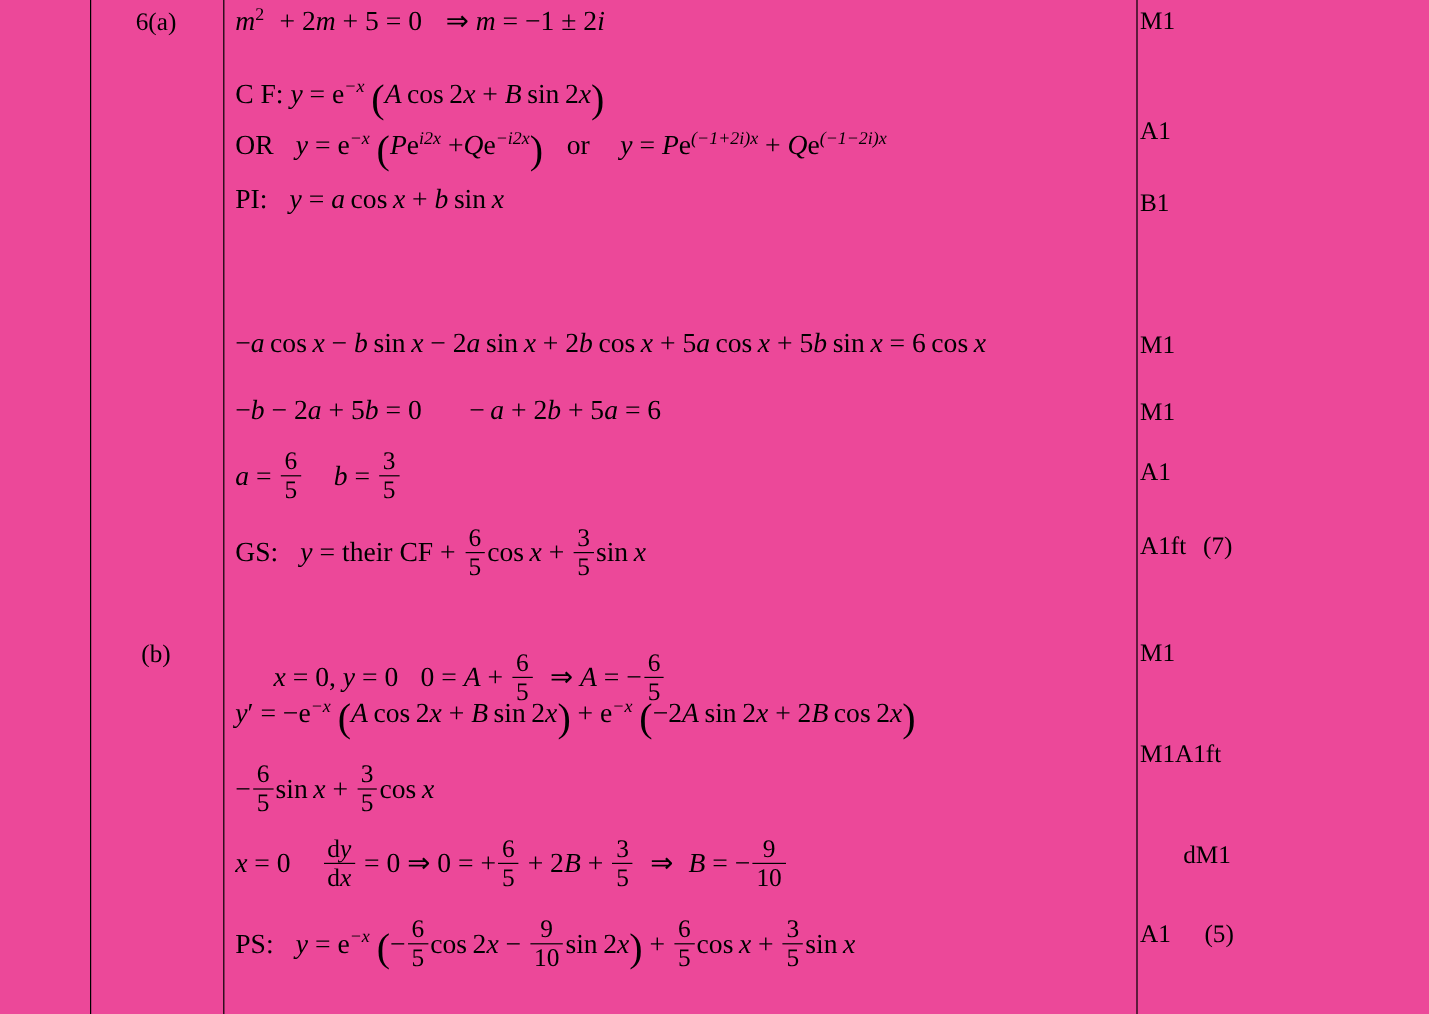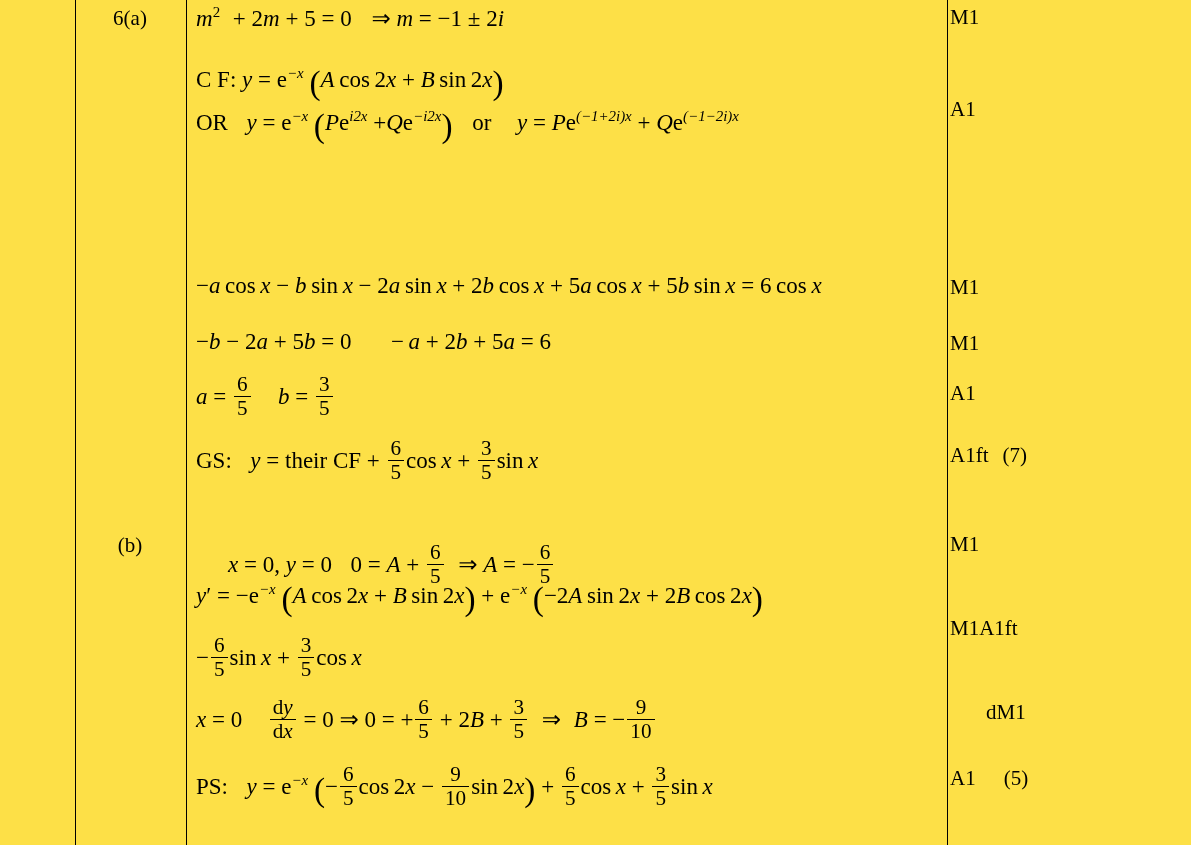--- a/index.html
+++ b/index.html
@@ -9,21 +9,21 @@
   }
   body {
     font-family: "Liberation Serif", serif;
     color: #000000;
   }
   .page {
     position: relative;
     width: 1191px;
     height: 845px;
     overflow: hidden;
-    background: #fde047;
+    background: #ec4899;
   }
   
   .vrule {
     position: absolute;
     top: 0;
     width: 1px;
     height: 845px;
     background: #000000;
   }
   .vrule.left   { left: 75px; }
@@ -107,20 +107,23 @@
   </div>
 
   <div class="work" style="top: 65px;">
     C F: <i>y</i> = <span class="up">e</span><sup class="expit">−x</sup> <span class="big-paren">(</span><i>A</i> cos 2<i>x</i> + <i>B</i> sin 2<i>x</i><span class="big-paren">)</span>
   </div>
 
   <div class="work" style="top: 108px;">
     OR <span class="sp-s"></span> <i>y</i> = <span class="up">e</span><sup class="expit">−x</sup> <span class="big-paren">(</span><i>P</i><span class="up">e</span><sup class="expit">i2x</sup> +<i>Q</i><span class="up">e</span><sup class="expit">−i2x</sup><span class="big-paren">)</span> <span class="sp"></span>or <span class="sp"></span> <i>y</i> = <i>P</i><span class="up">e</span><sup class="expit">(−1+2i)x</sup> + <i>Q</i><span class="up">e</span><sup class="expit">(−1−2i)x</sup>
   </div>
 
+  <div class="work" style="top: 153px;">
+    PI: <span class="sp-s"></span> <i>y</i> = <i>a</i> cos <i>x</i> + <i>b</i> sin <i>x</i>
+  </div>
 
 
   <div class="work" style="top: 273px;">
     −<i>a</i> cos <i>x</i> − <i>b</i> sin <i>x</i> − 2<i>a</i> sin <i>x</i> + 2<i>b</i> cos <i>x</i> + 5<i>a</i> cos <i>x</i> + 5<i>b</i> sin <i>x</i> = 6 cos <i>x</i>
   </div>
 
   <div class="work" style="top: 329px;">
     −<i>b</i> − 2<i>a</i> + 5<i>b</i> = 0 <span class="sp-l"></span> − <i>a</i> + 2<i>b</i> + 5<i>a</i> = 6
   </div>
 
@@ -149,20 +152,21 @@
   </div>
 
   <div class="work" style="top: 763px;">
     PS: <span class="sp-s"></span> <i>y</i> = <span class="up">e</span><sup class="expit">−x</sup> <span class="big-paren">(</span>−<span class="frac"><span class="num">6</span><span class="den">5</span></span>cos 2<i>x</i> − <span class="frac"><span class="num">9</span><span class="den">10</span></span>sin 2<i>x</i><span class="big-paren">)</span> + <span class="frac"><span class="num">6</span><span class="den">5</span></span>cos <i>x</i> + <span class="frac"><span class="num">3</span><span class="den">5</span></span>sin <i>x</i>
   </div>
 
   <div class="col-marks" style="top: 5px;">M1</div>
 
   <div class="col-marks" style="top: 97px;">A1</div>
 
+  <div class="col-marks" style="top: 157px;">B1</div>
 
   <div class="col-marks" style="top: 275px;">M1</div>
 
   <div class="col-marks" style="top: 331px;">M1</div>
 
   <div class="col-marks" style="top: 381px;">A1</div>
 
   <div class="col-marks" style="top: 443px;">
     <span>A1ft</span><span class="sp"></span><span>(7)</span>
   </div>

